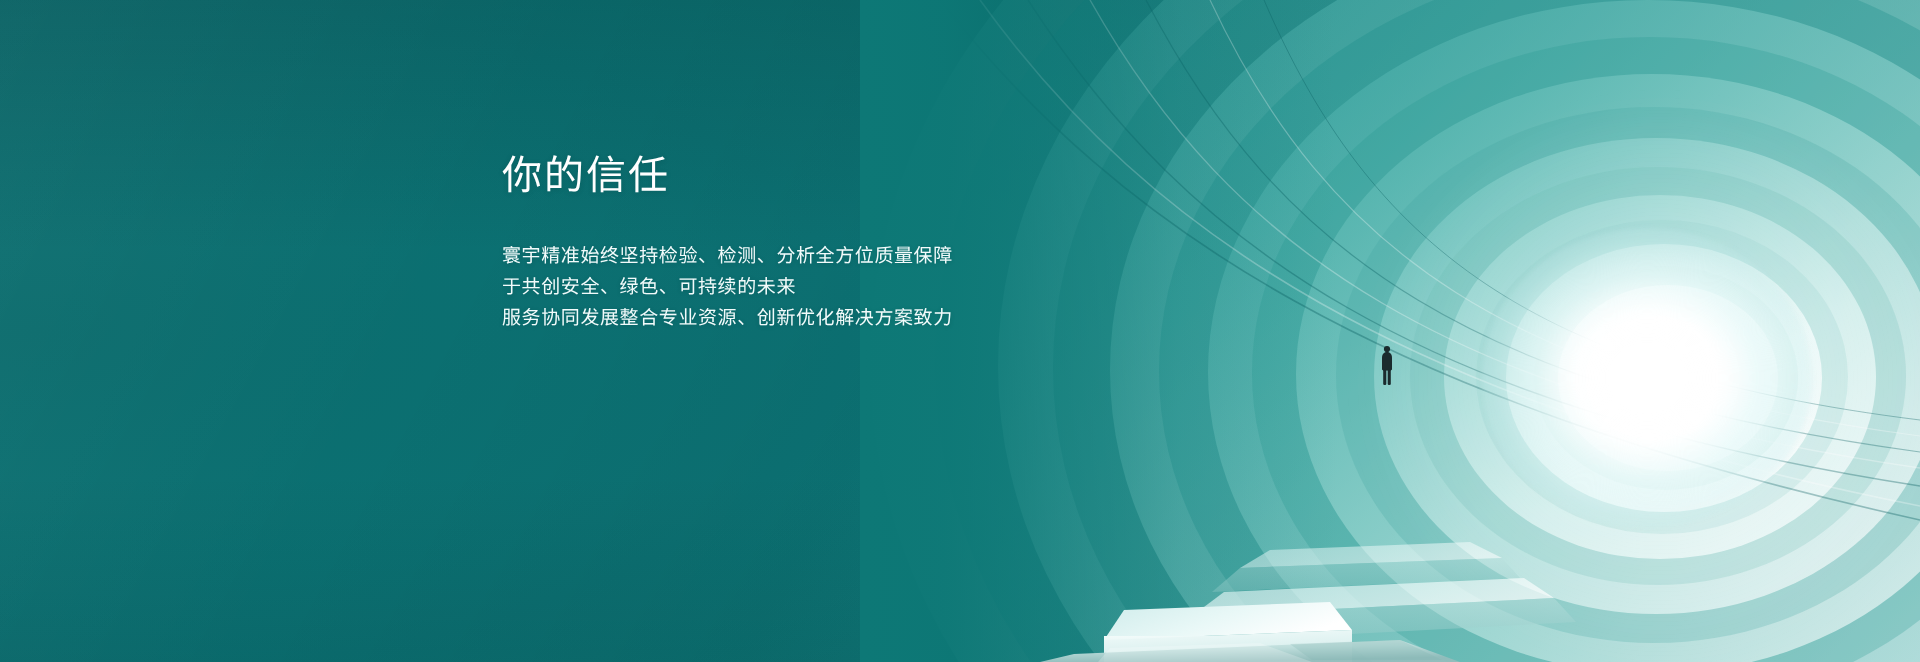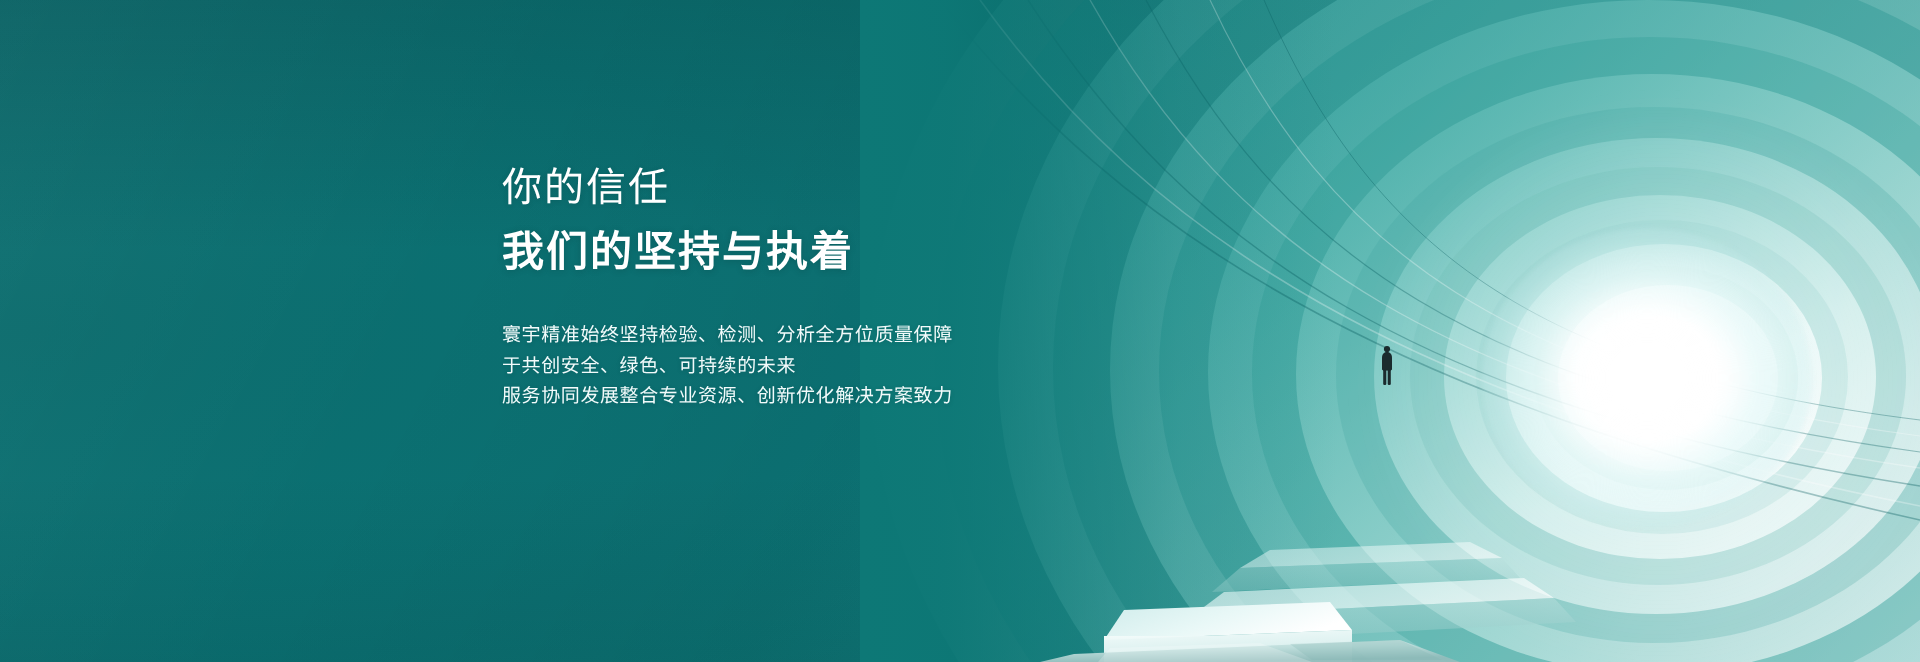--- a/index.html
+++ b/index.html
@@ -99,21 +99,21 @@
     top: 344px;
     width: 18px;
     height: 42px;
   }
   .person svg { display: block; width: 100%; height: 100%; }
 
   
   .content {
     position: absolute;
     left: 502px;
-    top: 162px;
+    top: 150px;
     width: 520px;
     z-index: 20;
   }
   .headline-light {
     font-size: 40px;
     font-weight: 300;
     line-height: 1.28;
     letter-spacing: 2px;
     color: #ffffff;
     margin: 0;
@@ -291,21 +291,20 @@
         <circle cx="9" cy="5" r="3.1"></circle>
         <path d="M9 8 C 12.4 8 14 10.4 14 14 L14 25 C14 26 13.2 26.4 12.6 26.4 L5.4 26.4 C4.8 26.4 4 26 4 25 L4 14 C4 10.4 5.6 8 9 8 Z"></path>
         <rect x="5.2" y="25" width="3.1" height="16" rx="1.2"></rect>
         <rect x="9.7" y="25" width="3.1" height="16" rx="1.2"></rect>
       </g>
     </svg>
   </div>
 
   <div class="content">
     <div class="headline-light">你的信任</div>
-    <div class="headline-bold">我们的坚持与执着</div>
     <div class="body-copy">
       <p>寰宇精准始终坚持检验、检测、分析全方位质量保障</p>
       <p>于共创安全、绿色、可持续的未来</p>
       <p>服务协同发展整合专业资源、创新优化解决方案致力</p>
     </div>
   </div>
 
 </div>
 
 </body></html>

